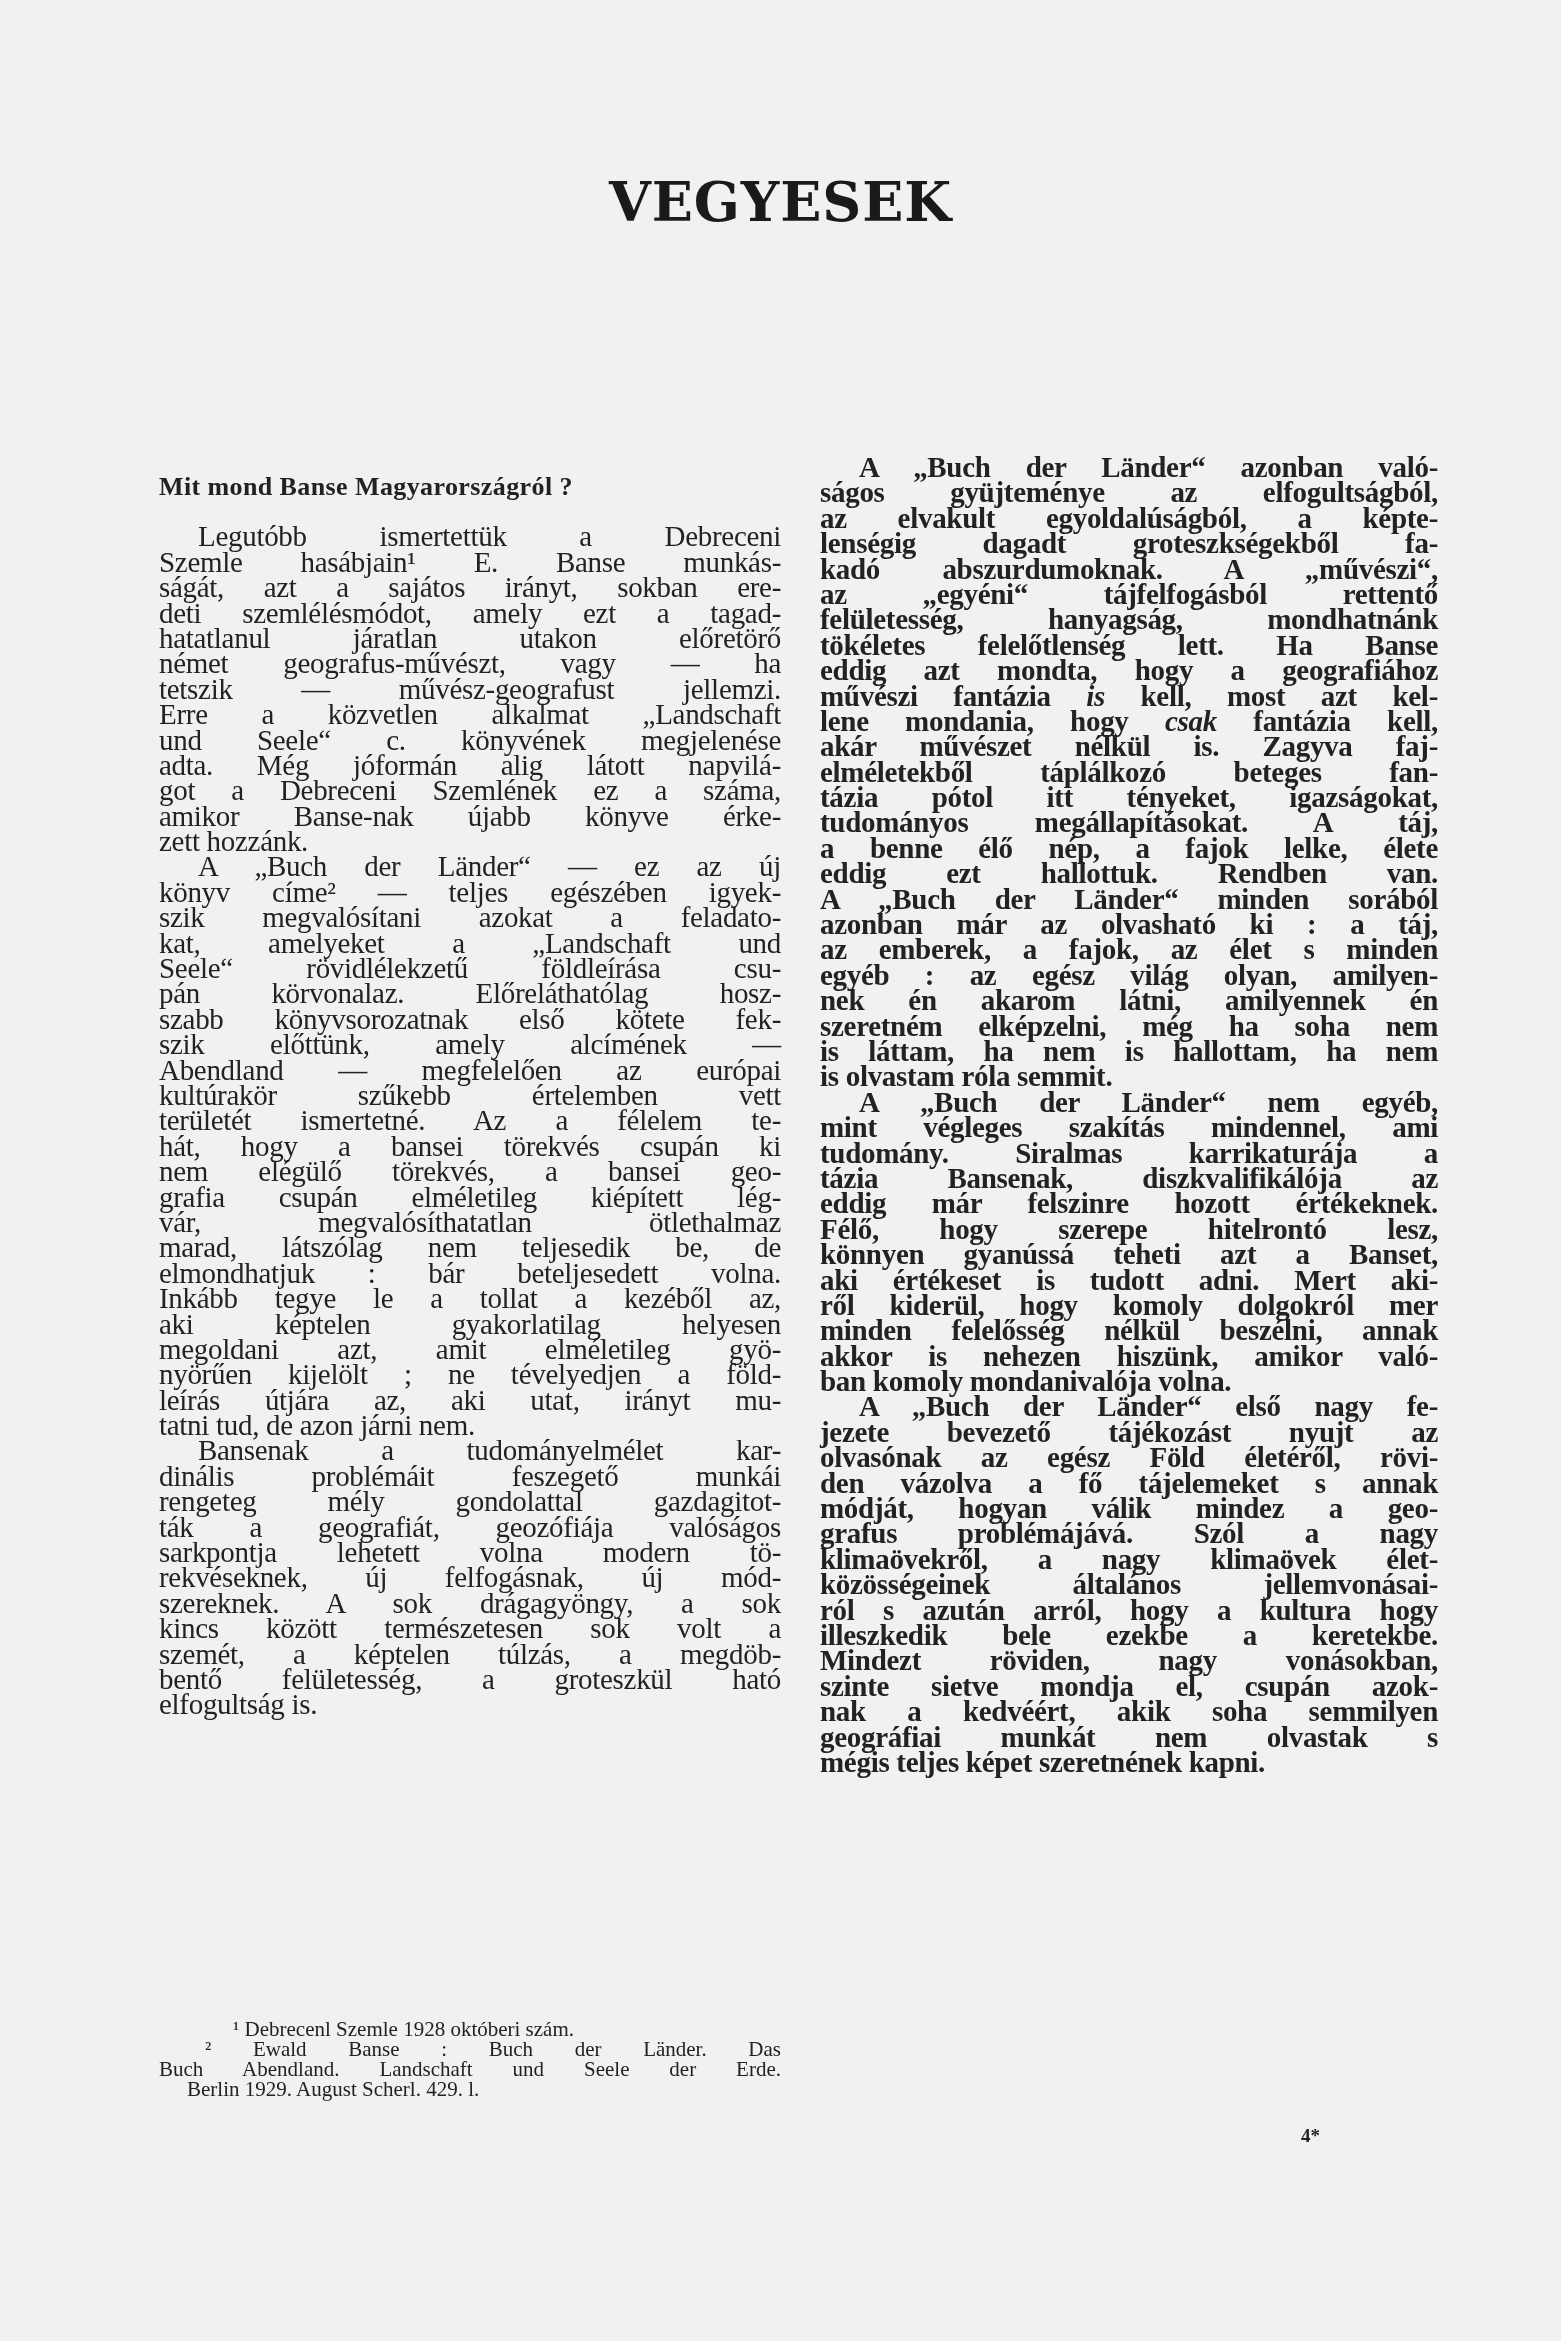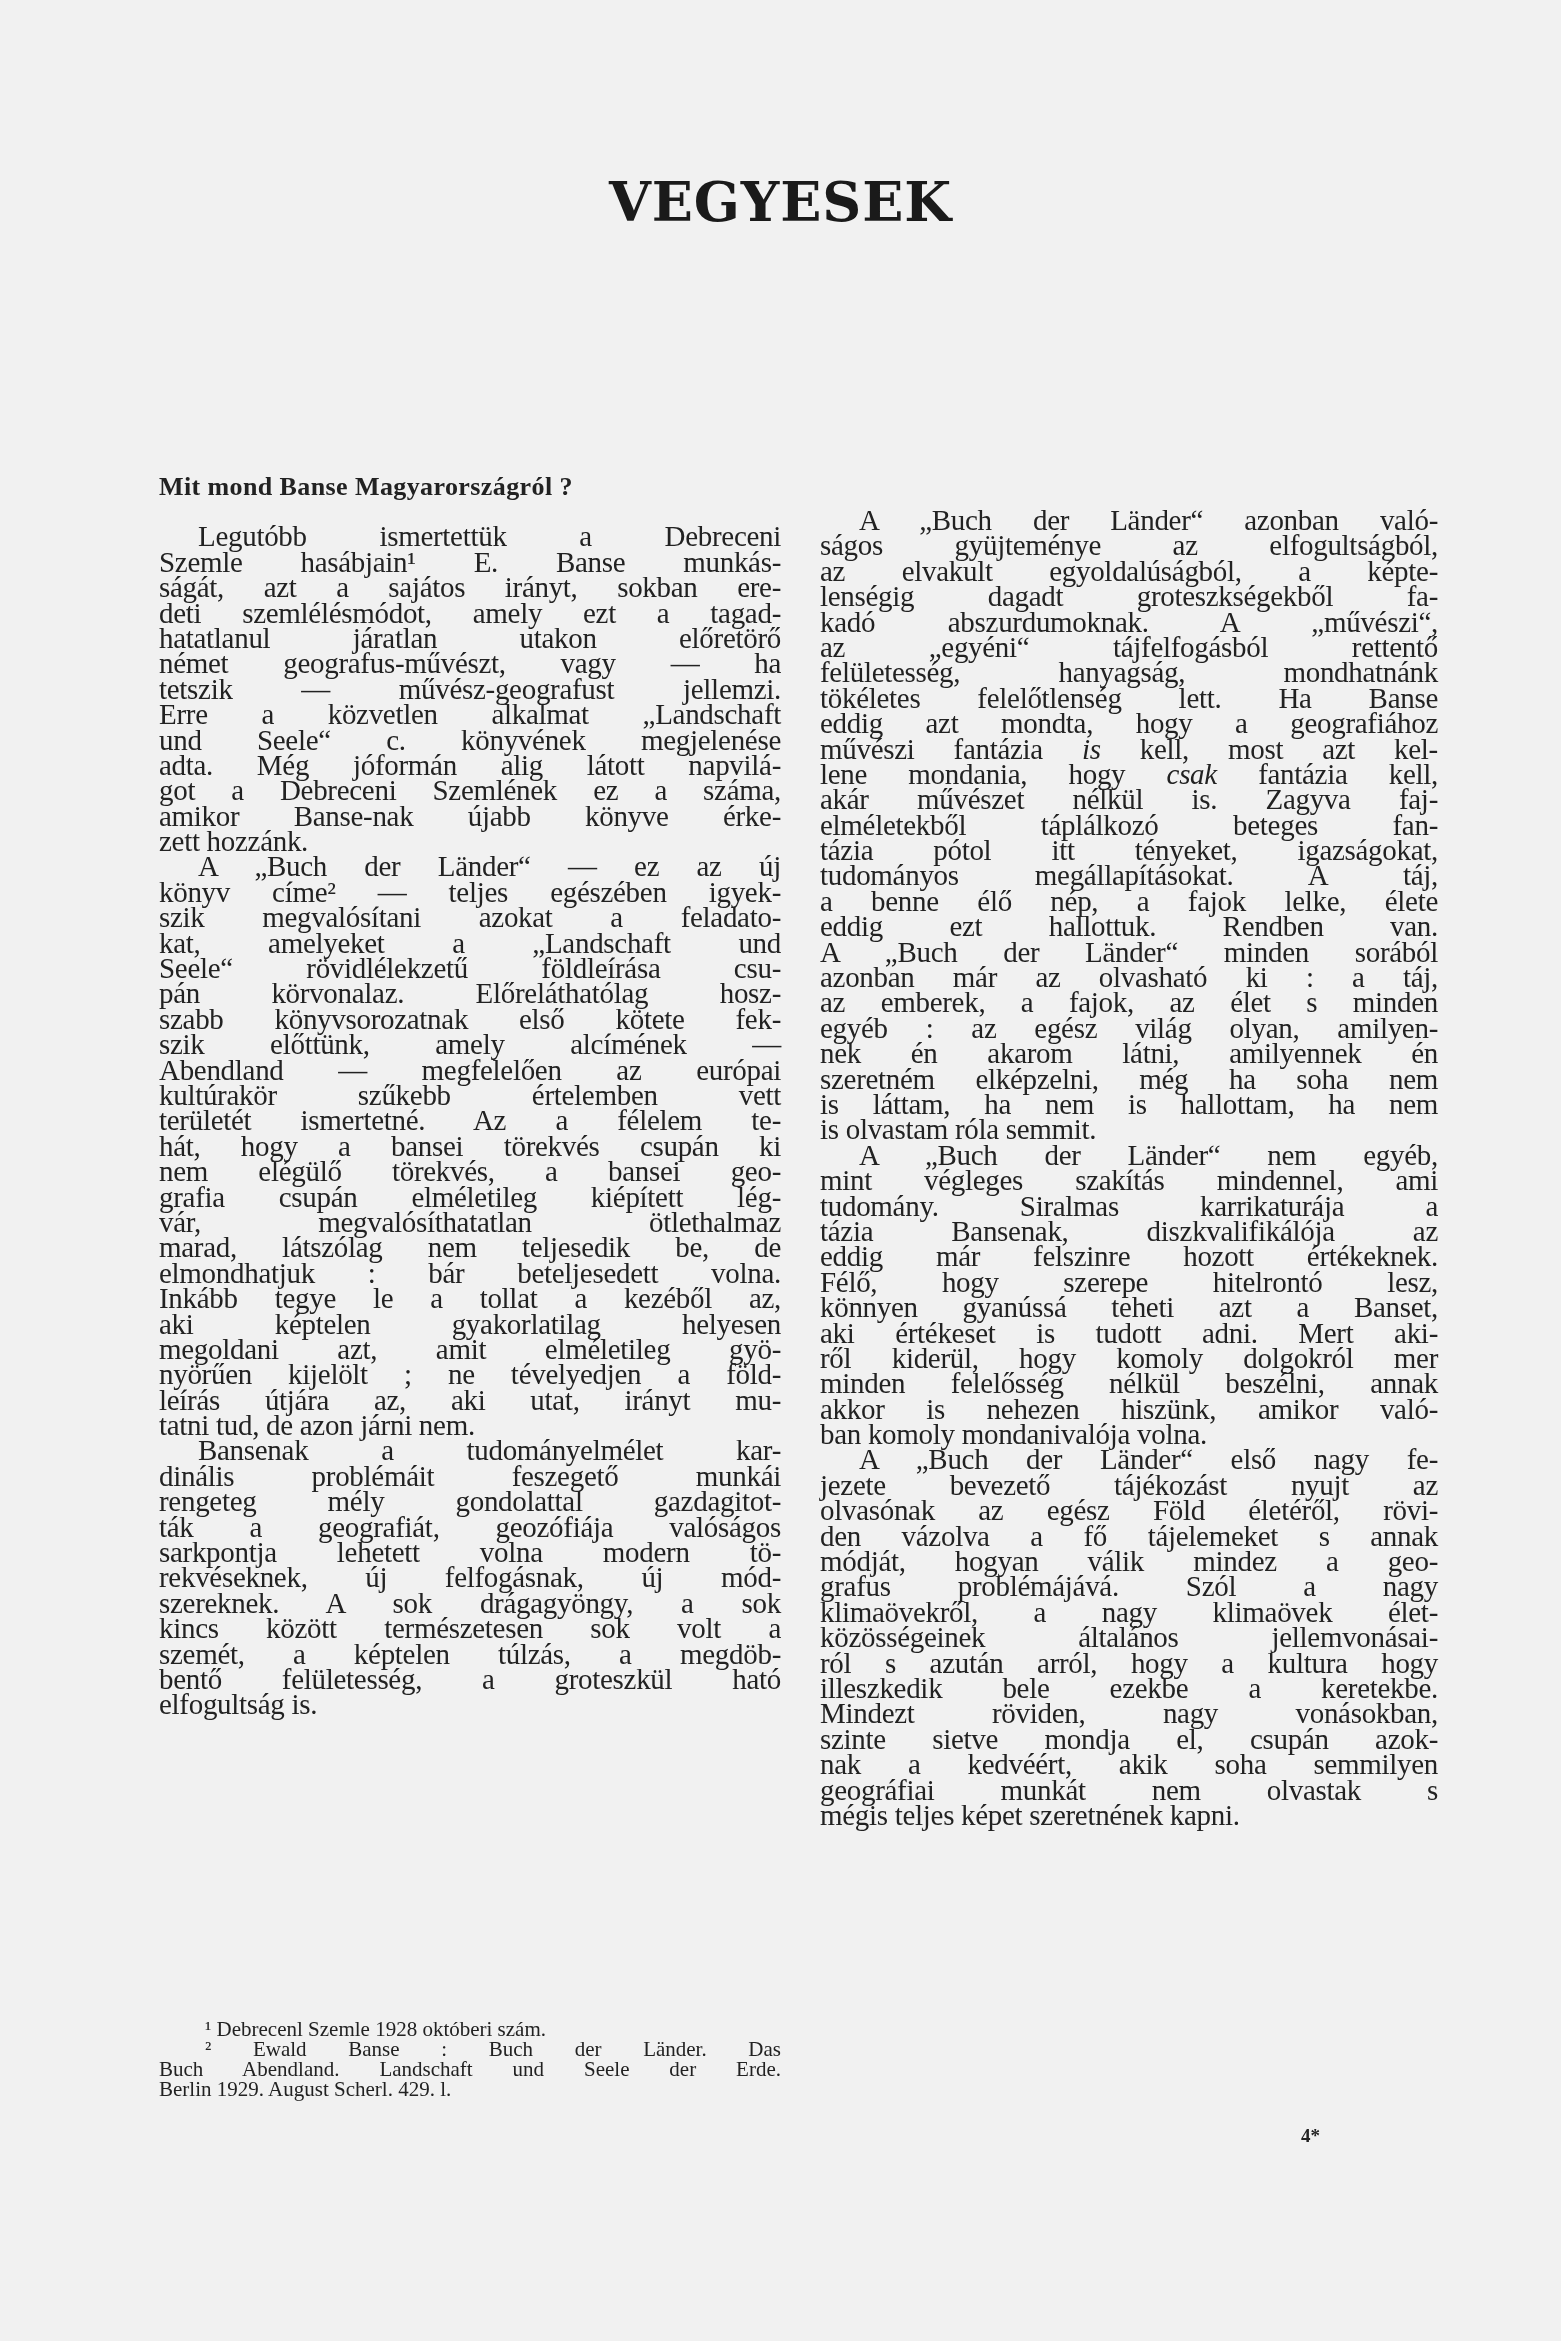--- a/index.html
+++ b/index.html
@@ -20,21 +20,21 @@
     letter-spacing: 0.9px;
     color: #1a1a1a;
   }
   .col {
     position: absolute; top: 0;
     font-size: 29px;
     line-height: 25.4px;
     text-align: justify;
   }
   .col-left { left: 159px; width: 493px; top: 474px; }
-  .col-right { left: 820px; width: 618px; top: 508px; }
+  .col-right { left: 820px; width: 618px; top: 455px; font-weight: bold; }
   .col-left { width: 622px; }
   .col .line {
     display: block;
     white-space: nowrap;
     text-align: justify;
     text-align-last: justify;
     height: 25.4px;
     letter-spacing: -0.3px;
     transform: scaleY(1.0);
   }
@@ -51,21 +51,21 @@
     letter-spacing: 0.4px;
   }
   .footnotes {
     position: absolute; left: 159px; top: 2019px; width: 622px;
     font-size: 21px; line-height: 20px;
   }
   .footnotes .line {
     display: block; white-space: nowrap; height: 20px;
     text-align: justify; text-align-last: justify;
   }
-  .footnotes .line.last { text-align-last: left; }
+  .footnotes .line.last { text-align-last: left; margin-left: 28px; }
   .footnotes .line.indent { padding-left: 46px; }
   .page-number {
     position: absolute; left: 1301px; top: 2125px;
     font-size: 19px; font-weight: bold;
   }
   em { font-style: italic; }
 </style>
 </head>
 <body>
 

